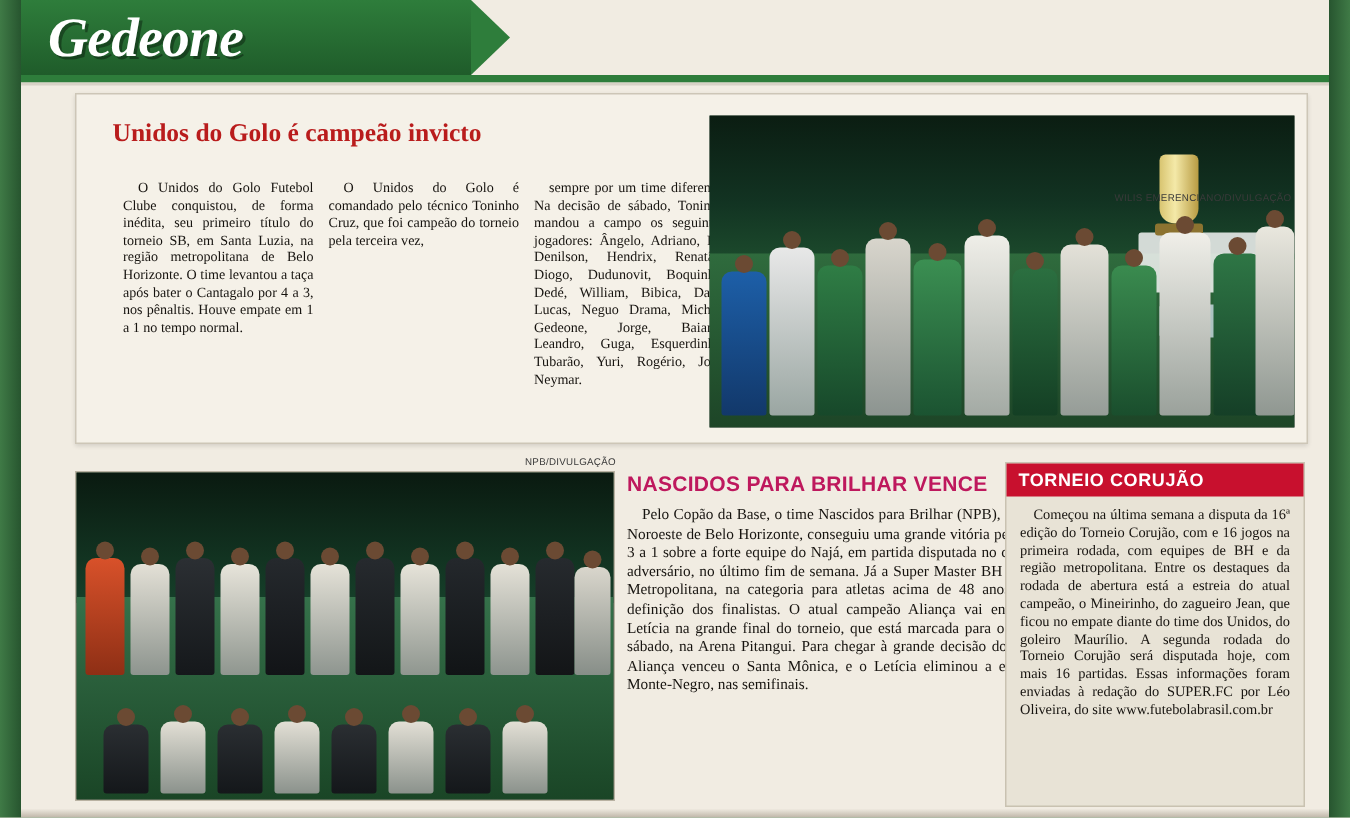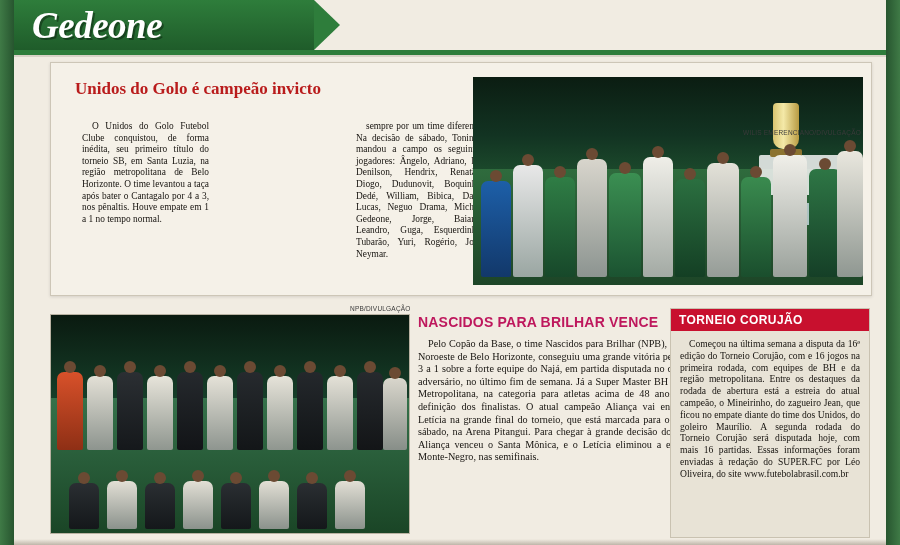--- a/index.html
+++ b/index.html
@@ -296,20 +296,21 @@
 
     <div class="story">
 
       <div class="headline">Unidos do Golo é campeão invicto</div>
 
       <div class="cols">
         <div class="col">
           <p>O Unidos do Golo Futebol Clube conquistou, de forma inédita, seu primeiro título do torneio SB, em Santa Luzia, na região metropolitana de Belo Horizonte. O time levantou a taça após bater o Cantagalo por 4 a 3, nos pênaltis. Houve empate em 1 a 1 no tempo normal.</p>
         </div>
         <div class="col">
+          <p>O Unidos do Golo é comandado pelo técnico Toninho Cruz, que foi campeão do torneio pela terceira vez,</p>
         </div>
         <div class="col">
           <p>sempre por um time diferente. Na decisão de sábado, Toninho mandou a campo os seguintes jogadores: Ângelo, Adriano, Fe, Denilson, Hendrix, Renatão, Diogo, Dudunovit, Boquinha, Dedé, William, Bibica, Davi, Lucas, Neguo Drama, Michel, Gedeone, Jorge, Baiano, Leandro, Guga, Esquerdinha, Tubarão, Yuri, Rogério, Joel, Neymar.</p>
         </div>
       </div>
 
       <div class="photo-main">
         <div class="sky"></div>
         <div class="field"></div>
 

